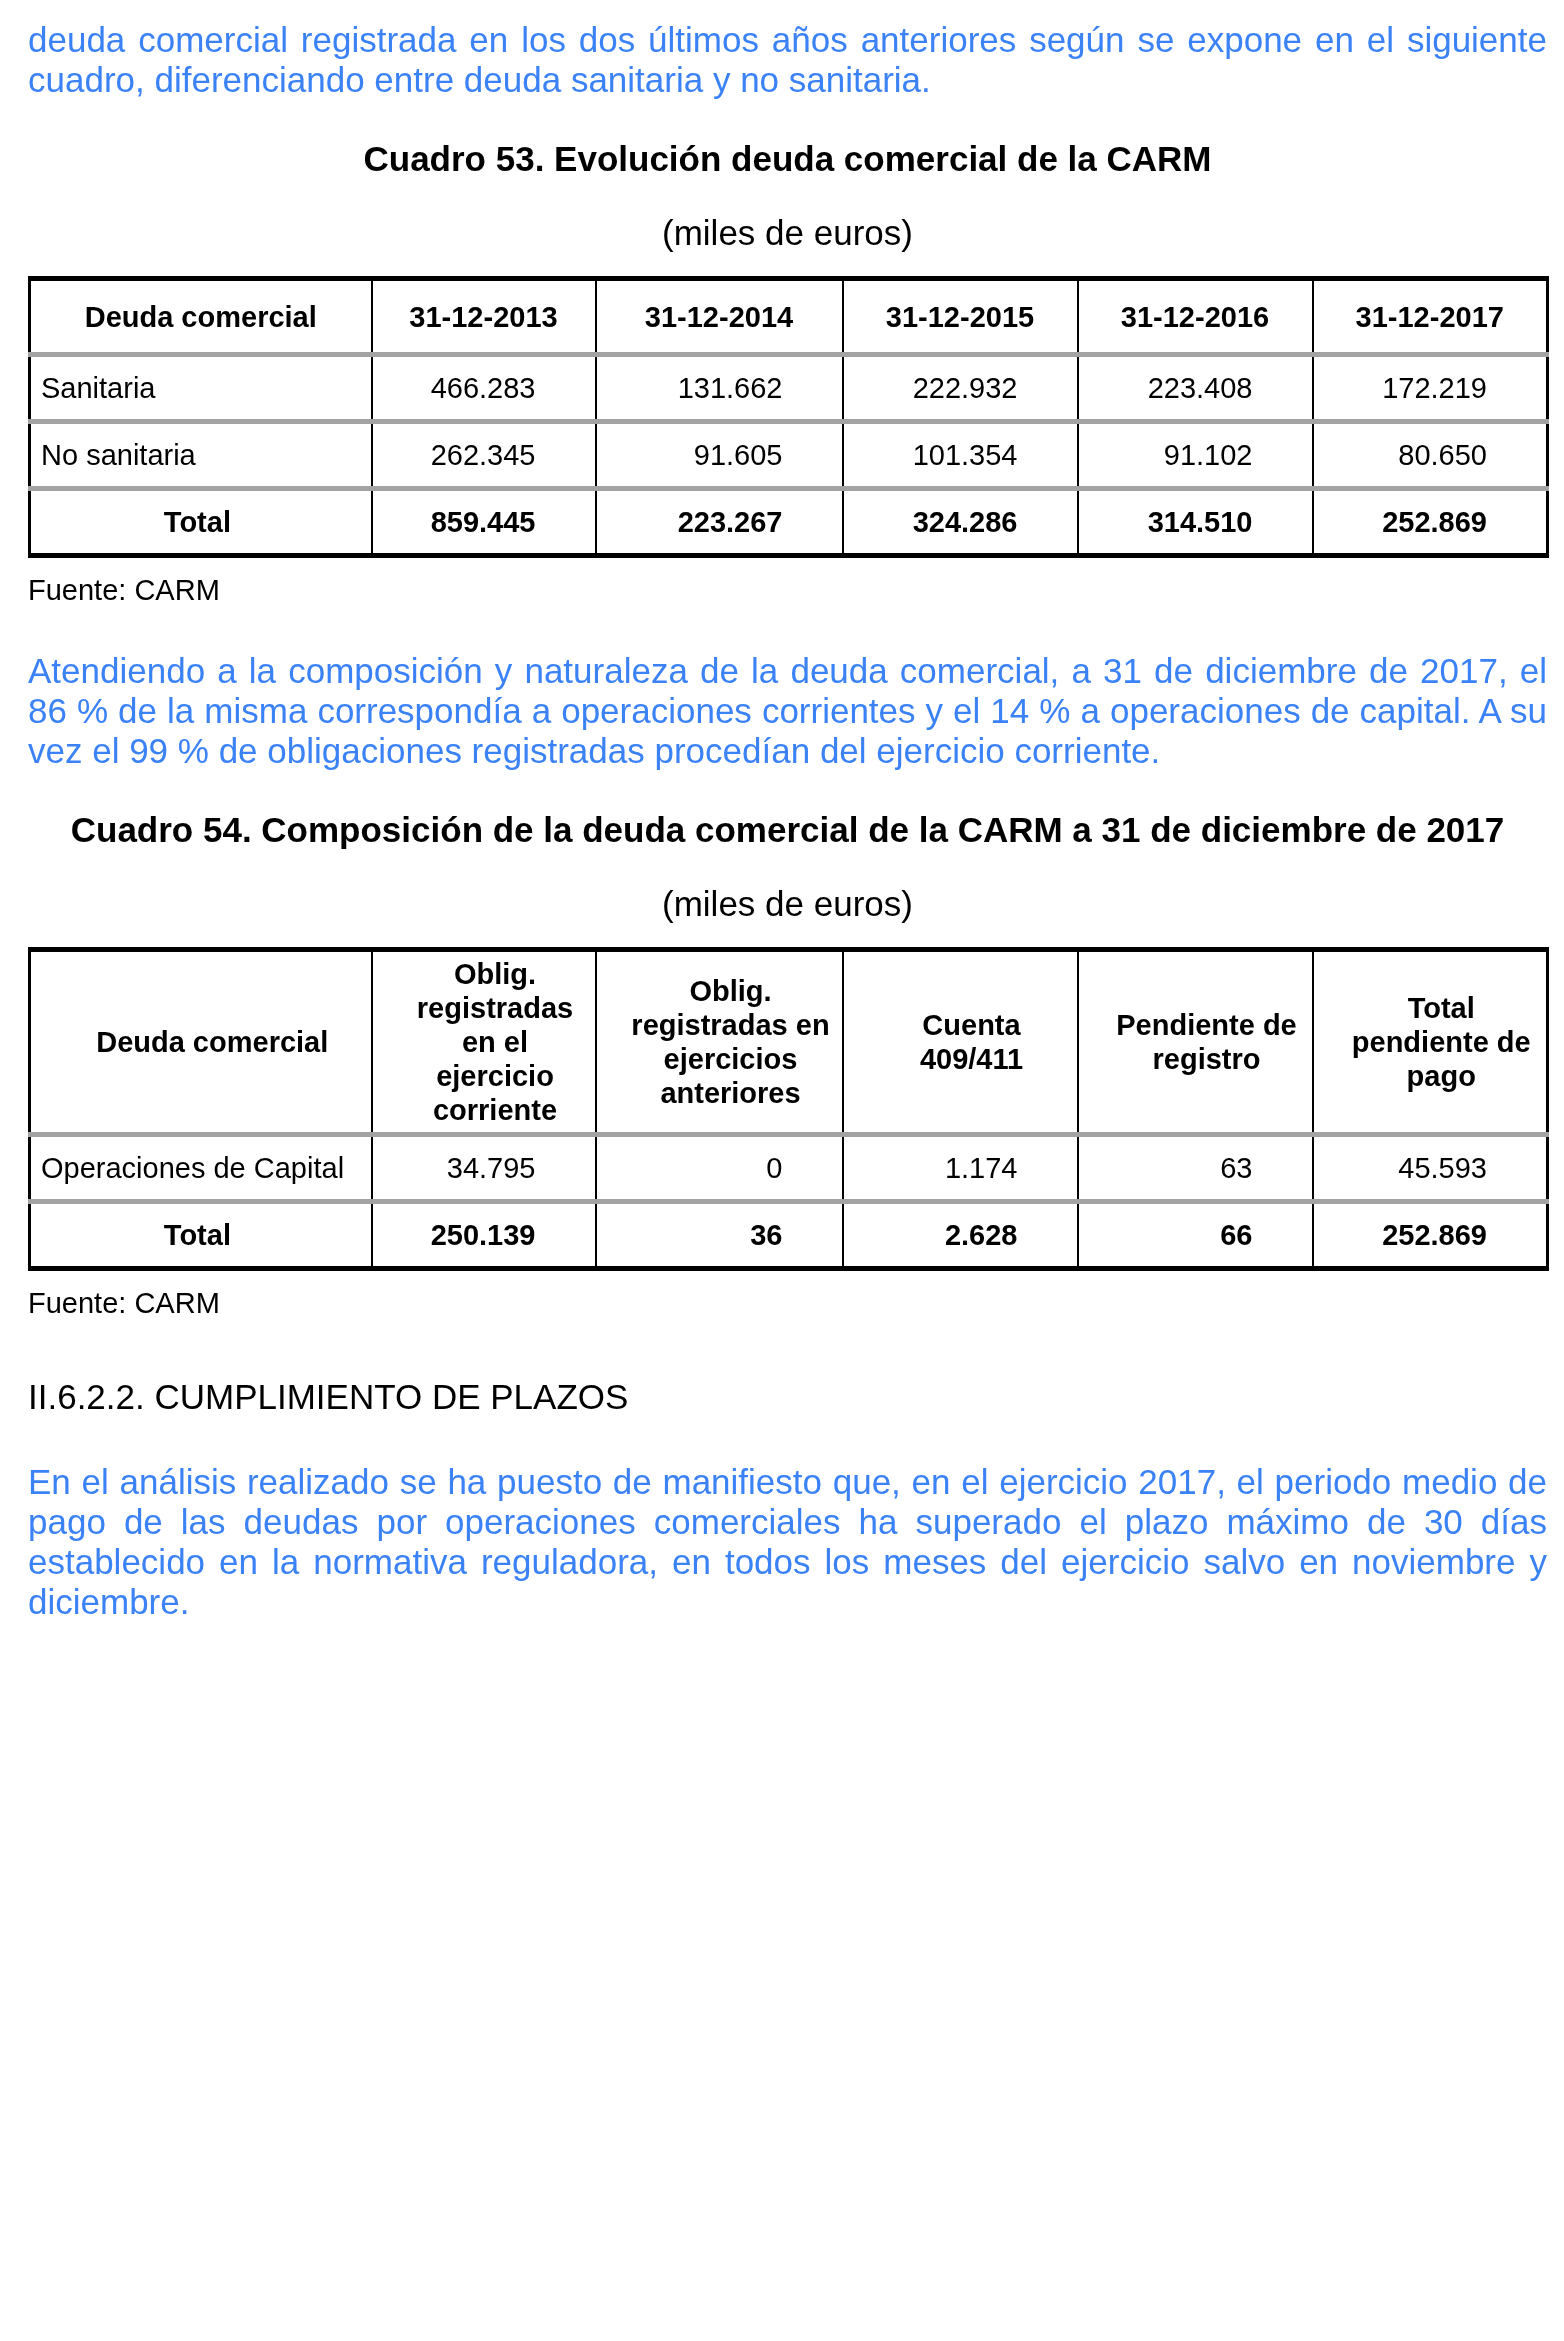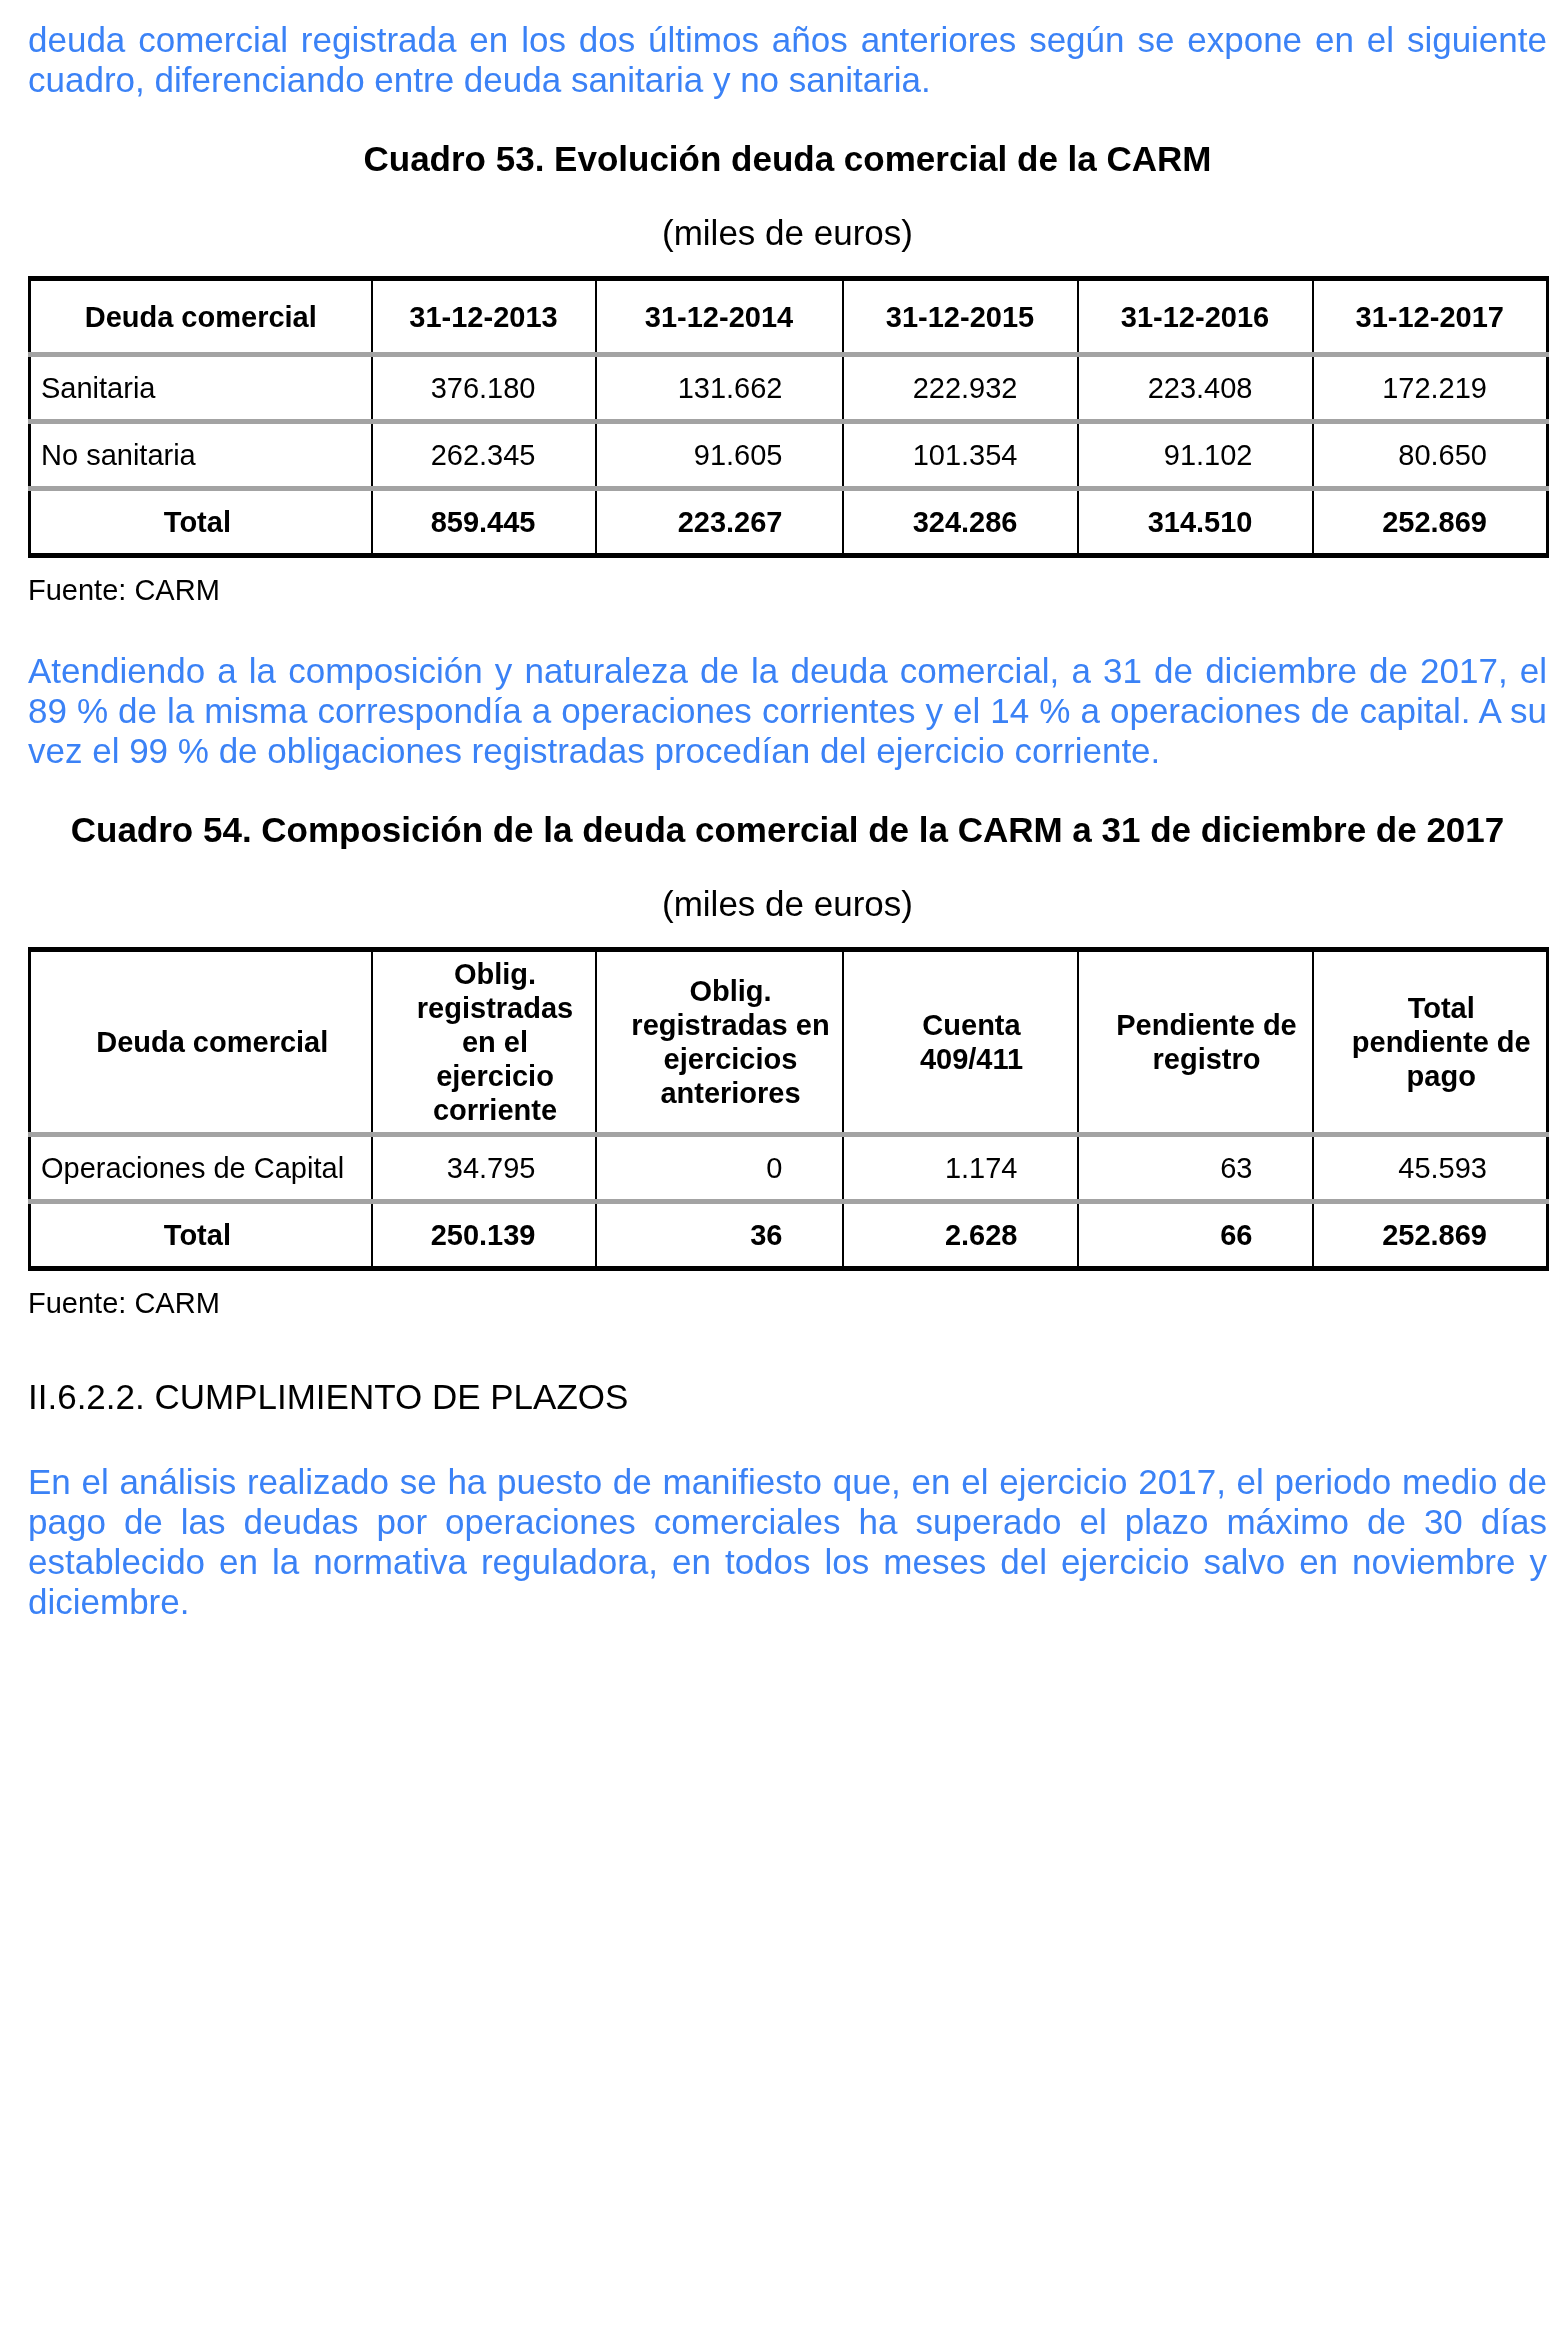--- a/index.html
+++ b/index.html
@@ -122,21 +122,21 @@
           <tr>
         <td class="hdr">Deuda comercial</td>
         <td class="hdr">31-12-2013</td>
         <td class="hdr">31-12-2014</td>
         <td class="hdr">31-12-2015</td>
         <td class="hdr">31-12-2016</td>
         <td class="hdr">31-12-2017</td>
       </tr>
       <tr>
         <td class="lbl">Sanitaria</td>
-        <td class="num">376.180</td>
+        <td class="num">466.283</td>
         <td class="num">131.662</td>
         <td class="num">222.932</td>
         <td class="num">223.408</td>
         <td class="num">172.219</td>
       </tr>
       <tr>
         <td class="lbl">No sanitaria</td>
         <td class="num">262.345</td>
         <td class="num">91.605</td>
         <td class="num">101.354</td>
@@ -149,21 +149,21 @@
         <td class="num">223.267</td>
         <td class="num">324.286</td>
         <td class="num">314.510</td>
         <td class="num">252.869</td>
       </tr>
     </tbody>
       </table>
 
     <div class="source">Fuente: CARM</div>
 
-    <p class="para para-mid">Atendiendo a la composición y naturaleza de la deuda comercial, a 31 de diciembre de 2017, el 89 % de la misma correspondía a operaciones corrientes y el 14 % a operaciones de capital. A su vez el 99 % de obligaciones registradas procedían del ejercicio corriente.</p>
+    <p class="para para-mid">Atendiendo a la composición y naturaleza de la deuda comercial, a 31 de diciembre de 2017, el 86 % de la misma correspondía a operaciones corrientes y el 14 % a operaciones de capital. A su vez el 99 % de obligaciones registradas procedían del ejercicio corriente.</p>
 
     <div class="table-title title-54">Cuadro 54. Composición de la deuda comercial de la CARM a 31 de diciembre de 2017</div>
     <div class="units">(miles de euros)</div>
 
     <table class="datatable" id="table54">
       <colgroup>
         <col style="width:342px">
           <col style="width:224px">
           <col style="width:247px">
         <col style="width:235px">

